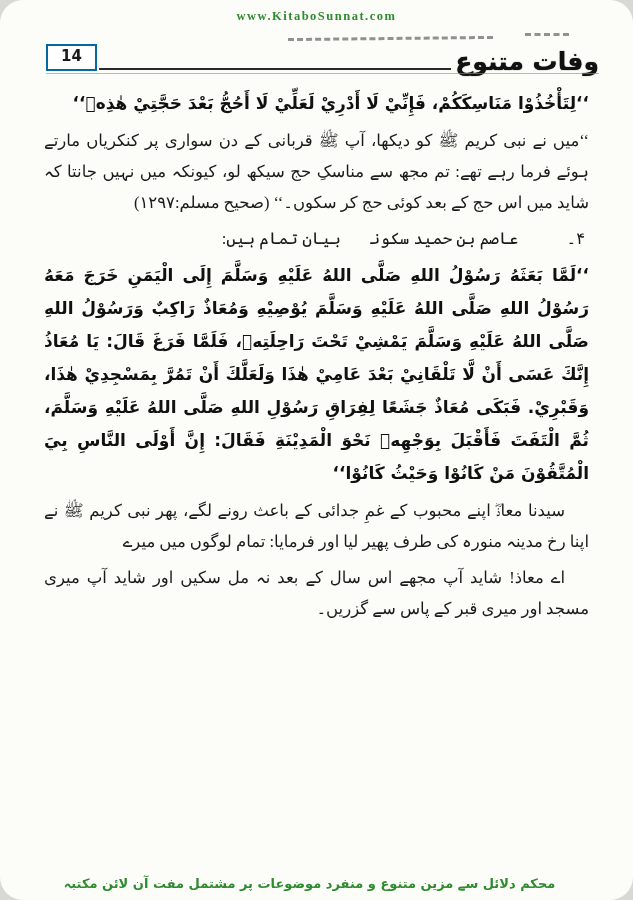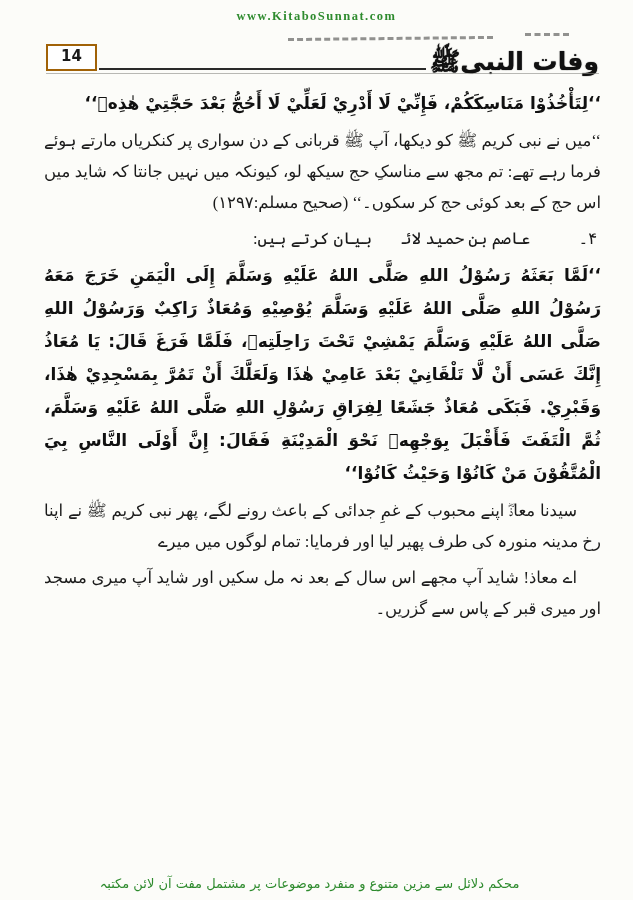--- a/index.html
+++ b/index.html
@@ -6,40 +6,41 @@
   .page {
     position: relative;
     width: 633px;
     height: 900px;
     margin: 0 auto;
     background: #fcfcf9;
     color: #1a1a1a;
     font-family: "DejaVu Sans", sans-serif;
     overflow: hidden;
     box-sizing: border-box;
+    border-radius: 23px;
   }
   .site-link {
     padding-top: 9px;
     text-align: center;
     font-family: "Liberation Serif", serif;
     font-weight: bold;
     font-size: 12.5px;
     letter-spacing: 1.5px;
     color: #2e8b2e;
   }
   .artifact { position: absolute; opacity: .55; }
   .artifact.a1 { top: 37px; right: 140px; width: 205px; border-top: 3px dashed #3a3a3a; transform: rotate(-0.6deg); }
   .artifact.a2 { top: 33px; right: 64px; width: 44px; border-top: 3px dashed #3a3a3a; }
   .page-header {
     display: flex;
     align-items: flex-end;
     margin: 20px 34px 0 46px;
   }
   .pagenum-box {
-    border: 2px solid #a16207;
+    border: 2px solid #0369a1;
     padding: 1px 13px 2px;
     font-size: 15px;
     font-weight: bold;
     line-height: 1.3;
     background: #fff;
   }
   .header-rule {
     flex: 1;
     height: 0;
     border-bottom: 2.5px solid #2a2a2a;
@@ -58,21 +59,21 @@
     margin: 0 0 -3px 2px;
     color: #111;
     text-shadow: 0 0 1px #111;
     white-space: nowrap;
   }
   .content {
     direction: rtl;
     padding: 13px 32px 0 44px;
     text-align: justify;
   }
-  .content p { margin: 0 0 5px 0; }
+  .content p { margin: 0 12px 5px 0; }
   .urdu {
     font-size: 16.5px;
     line-height: 31px;
     font-family: Liberation Serif, serif;
   }
   .arabic {
     font-weight: bold;
     font-size: 17px;
     line-height: 33px;
     letter-spacing: .3px;
@@ -81,47 +82,47 @@
   .quote-line { text-align: right; }
   .indent { text-indent: 24px; }
   .narrator .num { margin-inline-end: 44px; }
   .narrator { text-indent: 4px; }
   .footer {
     position: absolute;
     left: 0; right: 14px; bottom: 9px;
     direction: rtl;
     text-align: center;
     font-size: 13px;
-    font-weight: normal;
+    font-weight: bold;
     color: #2e8b2e;
   }
 </style>
 </head>
 <body>
 
 <div class="page">
 
   <div class="site-link">www.KitaboSunnat.com</div>
 
   <div class="artifact a1"></div>
   <div class="artifact a2"></div>
 
   <div class="page-header">
     <div class="pagenum-box">14</div>
     <div class="header-rule"></div>
-    <div class="calligraphy">وفات النبیﷺ</div>
+    <div class="calligraphy">وفات متنوع</div>
   </div>
   <div class="thin-rule"></div>
 
   <div class="content">
     <p class="arabic quote-line">‘‘لِتَأْخُذُوْا مَنَاسِكَكُمْ، فَإِنِّيْ لَا أَدْرِيْ لَعَلِّيْ لَا أَحُجُّ بَعْدَ حَجَّتِيْ هٰذِهٖ‘‘</p>
     <p class="urdu">‘‘میں نے نبی کریم ﷺ کو دیکھا، آپ ﷺ قربانی کے دن سواری پر کنکریاں مارتے ہوئے فرما رہے تھے: تم مجھ سے مناسکِ حج سیکھ لو، کیونکہ میں نہیں جانتا کہ شاید میں اس حج کے بعد کوئی حج کر سکوں۔‘‘ (صحیح مسلم:۱۲۹۷)</p>
     <p class="urdu narrator">
       <span class="num">۴۔</span>
-      <span>عاصم بن حمید لائنؒ بیان کرتے ہیں:</span>
+      <span>عاصم بن حمید سکونیؒ بیان تمام ہیں:</span>
     </p>
     <p class="arabic">‘‘لَمَّا بَعَثَهُ رَسُوْلُ اللهِ صَلَّى اللهُ عَلَيْهِ وَسَلَّمَ إِلَى الْيَمَنِ خَرَجَ مَعَهُ رَسُوْلُ اللهِ صَلَّى اللهُ عَلَيْهِ وَسَلَّمَ يُوْصِيْهِ وَمُعَاذٌ رَاكِبٌ وَرَسُوْلُ اللهِ صَلَّى اللهُ عَلَيْهِ وَسَلَّمَ يَمْشِيْ تَحْتَ رَاحِلَتِهٖ، فَلَمَّا فَرَغَ قَالَ: يَا مُعَاذُ إِنَّكَ عَسَى أَنْ لَّا تَلْقَانِيْ بَعْدَ عَامِيْ هٰذَا وَلَعَلَّكَ أَنْ تَمُرَّ بِمَسْجِدِيْ هٰذَا، وَقَبْرِيْ. فَبَكَى مُعَاذٌ جَشَعًا لِفِرَاقِ رَسُوْلِ اللهِ صَلَّى اللهُ عَلَيْهِ وَسَلَّمَ، ثُمَّ الْتَفَتَ فَأَقْبَلَ بِوَجْهِهٖ نَحْوَ الْمَدِيْنَةِ فَقَالَ: إِنَّ أَوْلَى النَّاسِ بِيَ الْمُتَّقُوْنَ مَنْ كَانُوْا وَحَيْثُ كَانُوْا‘‘</p>
     <p class="urdu indent">سیدنا معاذؓ اپنے محبوب کے غمِ جدائی کے باعث رونے لگے، پھر نبی کریم ﷺ نے اپنا رخ مدینہ منورہ کی طرف پھیر لیا اور فرمایا: تمام لوگوں میں میرے</p>
     <p class="urdu indent">اے معاذ! شاید آپ مجھے اس سال کے بعد نہ مل سکیں اور شاید آپ میری مسجد اور میری قبر کے پاس سے گزریں۔</p>
   </div>
 
   <div class="footer">محکم دلائل سے مزین متنوع و منفرد موضوعات پر مشتمل مفت آن لائن مکتبہ</div>
 
 </div>
 

